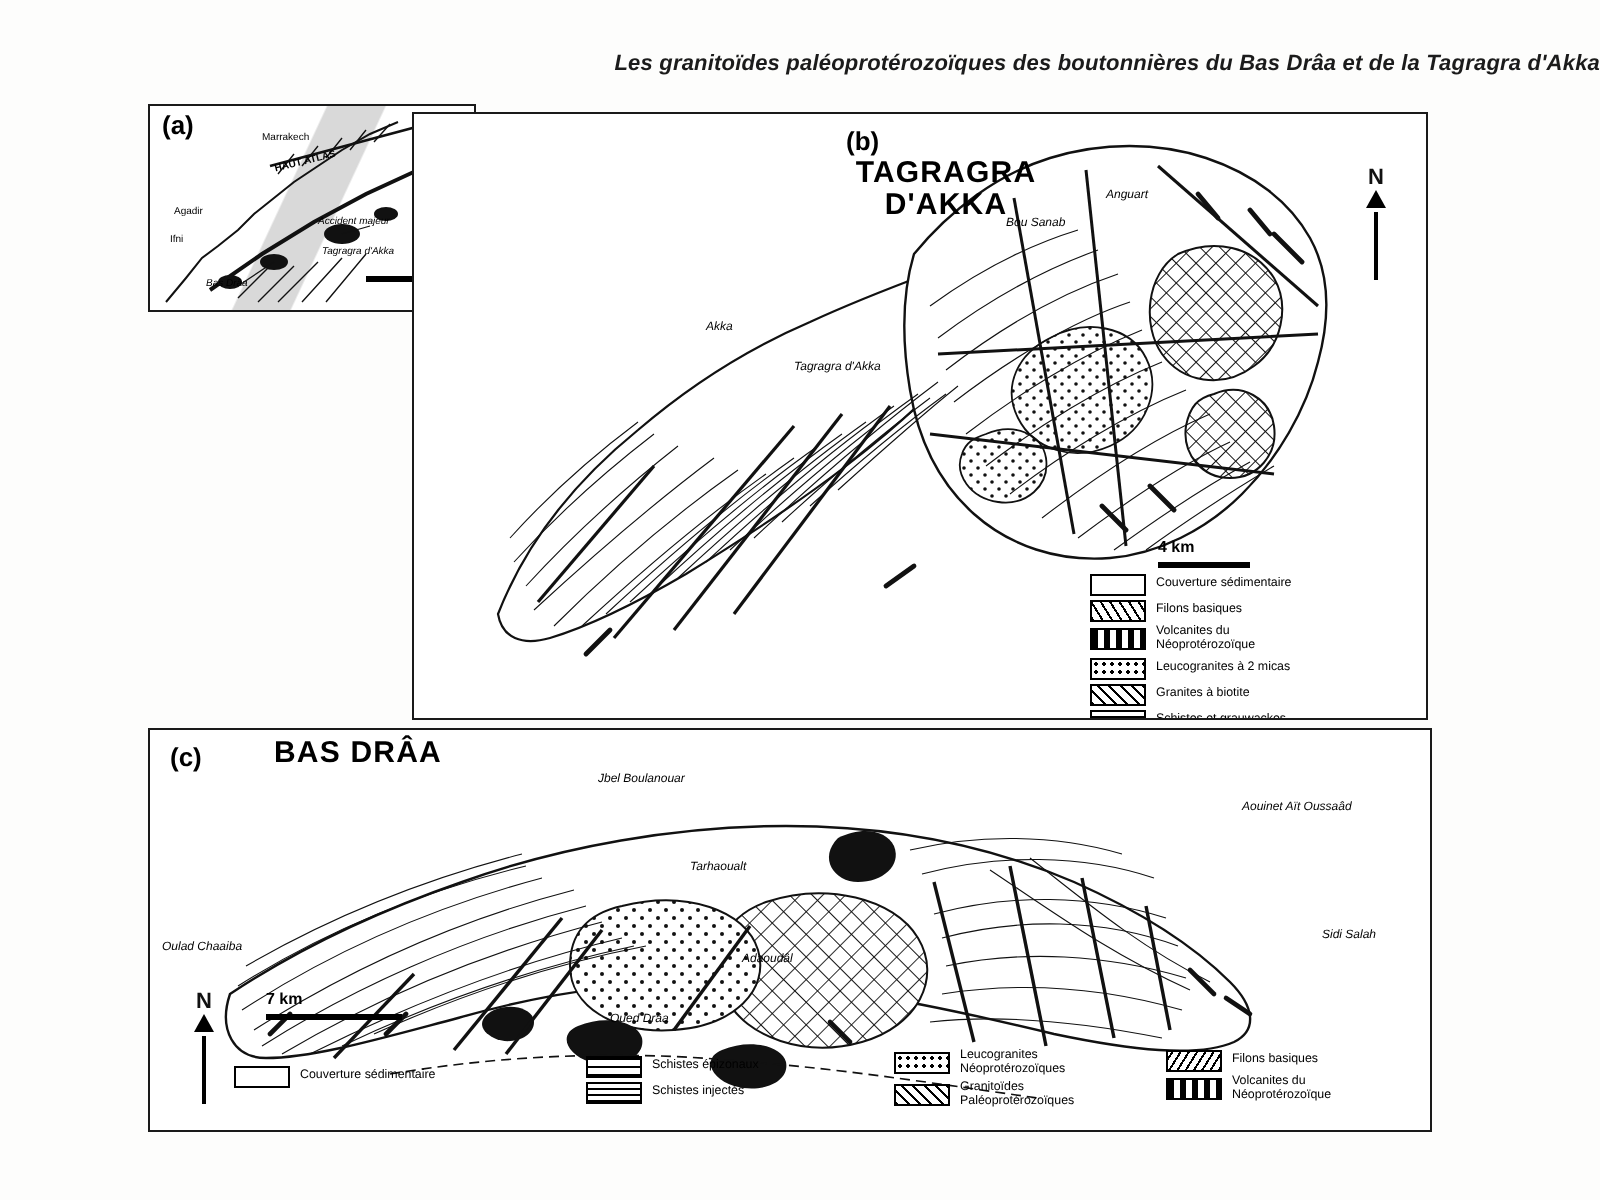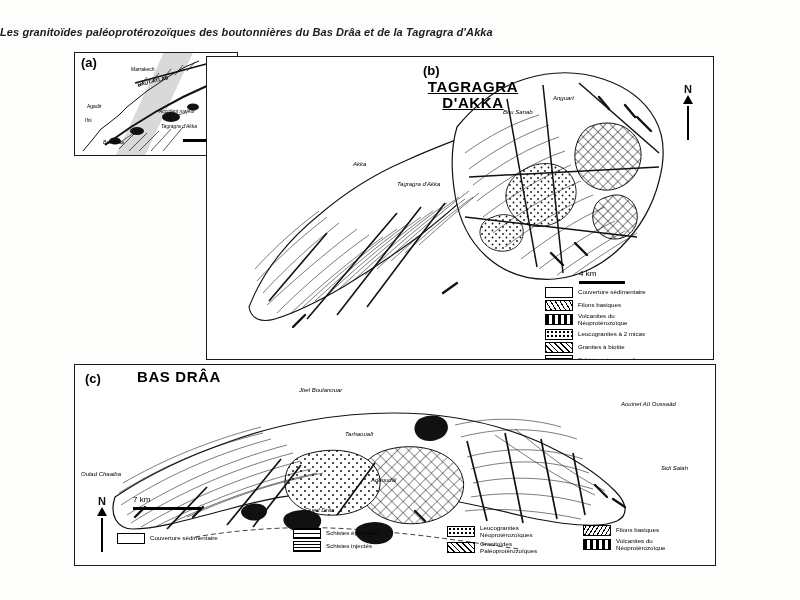--- a/index.html
+++ b/index.html
@@ -20,21 +20,21 @@
     height: 600px;
     background: #fdfdfc;
   }
 
   
   .figure-title {
     position: absolute;
     top: 26px;
     left: 0;
     width: 800px;
-    text-align: left;
+    text-align: right;
     font-style: italic;
     font-weight: bold;
     font-size: 11px;
     letter-spacing: 0.1px;
     color: #1b1b1b;
   }
 
   
   .panel {
     position: absolute;
@@ -130,21 +130,21 @@
     margin: 0 auto;
     border-left: 5px solid transparent;
     border-right: 5px solid transparent;
     border-bottom: 9px solid #000;
   }
 
   
   .scalebar {
     position: absolute;
     font-size: 8px;
-    font-weight: normal;
+    font-weight: bold;
     color: #000;
   }
   .scalebar .sb-bar {
     height: 3px;
     background: #000;
     margin-top: 3px;
   }
 
   
   .legend {
@@ -355,21 +355,21 @@
         <path d="M418,48 L428,60"></path>
         <path d="M392,40 L402,52"></path>
         <path d="M368,186 L380,198"></path>
         <path d="M344,196 L356,208"></path>
         <path d="M86,270 L98,258"></path>
         <path d="M236,236 L250,226"></path>
       </g>
     </svg>
 
     <div class="panel-label">(b)</div>
-    <div class="panel-title" style="white-space:pre-line;text-decoration:underline;">TAGRAGRA
+    <div class="panel-title" style="white-space:pre-line;">TAGRAGRA
 D'AKKA</div>
 
     <div class="north" style="right:20px; top:26px;">
       <div>N</div>
       <div class="arrow-head"></div>
       <div class="arrow-stem"></div>
     </div>
 
     <div class="place" style="left:346px; top:38px;">Anguart</div>
     <div class="place" style="left:296px; top:52px;">Bou Sanab</div>

